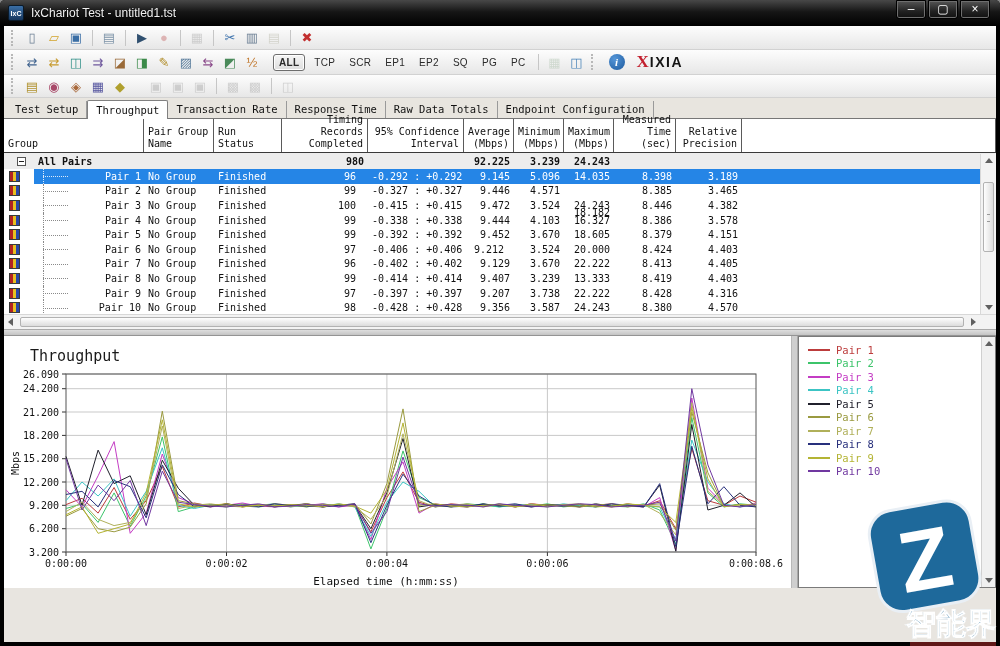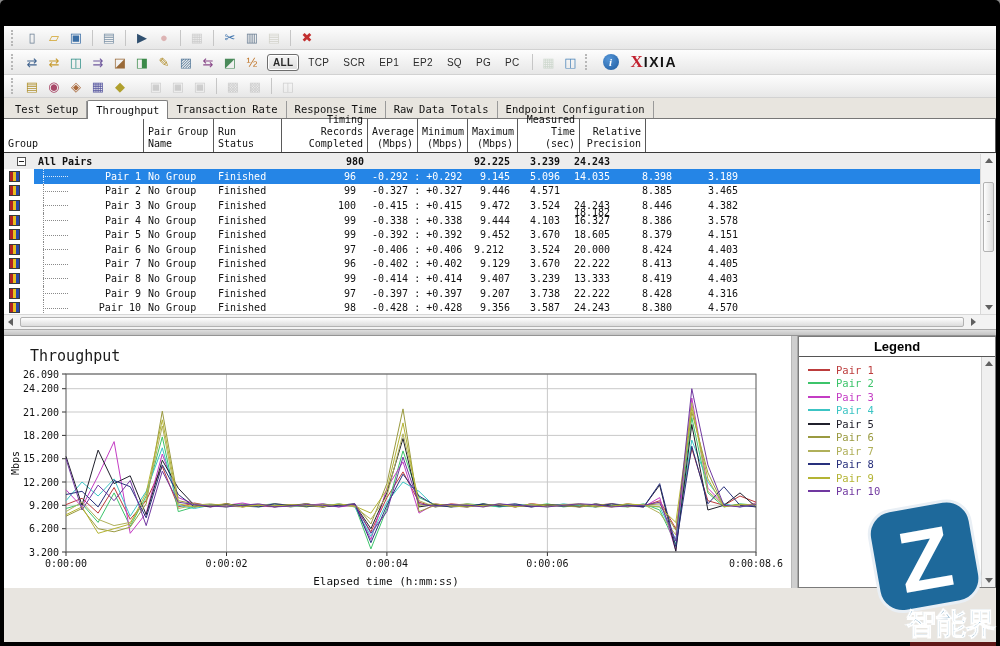--- a/index.html
+++ b/index.html
@@ -109,20 +109,29 @@
     box-shadow:inset 0 1px 0 #fff;white-space:nowrap;overflow:hidden;flex:0 0 auto;}
   .sfill{flex:1;box-shadow:inset 0 1px 0 #fff;}
   
   .watermark{position:absolute;right:-2px;bottom:-4px;width:158px;height:152px;z-index:60;pointer-events:none;}
 </style>
 </head>
 <body>
 
 <div class="win">
 
+  <div class="titlebar">
+    <div class="appicon">IxC</div>
+    <div class="title">IxChariot Test - untitled1.tst</div>
+    <div class="wbtns">
+      <div class="wbtn">–</div>
+      <div class="wbtn">▢</div>
+      <div class="wbtn">×</div>
+    </div>
+  </div>
 
   <div class="frame">
 
 
     <div class="tb tb1">
       <div class="grip"></div>
       <span id="tb1-icons" style="display:flex;align-items:center;">
           <div class="tbi" style="color: rgb(111, 130, 150);">▯</div>
           <div class="tbi" style="color: rgb(210, 164, 44);">▱</div>
           <div class="tbi" style="color: rgb(58, 110, 165);">▣</div>
@@ -150,21 +159,21 @@
           <div class="tbi" style="color: rgb(46, 143, 134);">◫</div>
           <div class="tbi" style="color: rgb(112, 90, 158);">⇉</div>
           <div class="tbi" style="color: rgb(154, 106, 56);">◪</div>
           <div class="tbi" style="color: rgb(59, 138, 73);">◨</div>
           <div class="tbi" style="color: rgb(176, 140, 40);">✎</div>
           <div class="tbi" style="color: rgb(86, 122, 154);">▨</div>
           <div class="tbi" style="color: rgb(138, 74, 138);">⇆</div>
           <div class="tbi" style="color: rgb(74, 138, 90);">◩</div>
           <div class="tbi" style="color: rgb(192, 118, 42);">½</div>
         </span>
-      <span id="tb2-filters" style="display:flex;align-items:center;margin-left:2px;">
+      <span id="tb2-filters" style="display:flex;align-items:center;margin-left:8px;">
           <div class="fbtn active">ALL</div>
           <div class="fbtn">TCP</div>
           <div class="fbtn">SCR</div>
           <div class="fbtn">EP1</div>
           <div class="fbtn">EP2</div>
           <div class="fbtn">SQ</div>
           <div class="fbtn">PG</div>
           <div class="fbtn">PC</div>
         </span>
       <div class="tsep"></div>
@@ -208,20 +217,21 @@
         <div class="tab">Raw Data Totals</div>
         <div class="tab">Endpoint Configuration</div>
       </div>
 
     <div class="twrap">
       <div class="thead" id="thead">
           <div class="hc" style="width: 140px; text-align: left;">Group</div>
           <div class="hc" style="width: 70px; text-align: left;">Pair Group<br>Name</div>
           <div class="hc" style="width: 68px; text-align: left;">Run Status</div>
           <div class="hc" style="width: 86px; text-align: right;">Timing Records<br>Completed</div>
+          <div class="hc" style="width: 96px; text-align: right;">95% Confidence<br>Interval</div>
           <div class="hc" style="width: 50px; text-align: right;">Average<br>(Mbps)</div>
           <div class="hc" style="width: 50px; text-align: right;">Minimum<br>(Mbps)</div>
           <div class="hc" style="width: 50px; text-align: right;">Maximum<br>(Mbps)</div>
           <div class="hc" style="width: 62px; text-align: right;">Measured<br>Time (sec)</div>
           <div class="hc" style="width: 66px; text-align: right;">Relative<br>Precision</div>
           <div class="hc hfill"></div>
         </div>
       <div class="tbody" id="tbody">
           <div class="trow group-row">
             <div class="gutter">
@@ -485,21 +495,20 @@
             <polyline points="62.0,164.7 78.0,146.0 94.1,160.0 110.1,142.9 126.2,180.2 142.2,155.3 158.3,111.8 174.3,169.3 190.4,172.5 206.4,169.3 222.5,170.9 238.5,168.6 254.6,169.3 270.6,167.8 286.7,170.9 302.7,169.3 318.7,170.1 334.8,167.8 350.8,170.9 366.9,200.4 382.9,166.2 399.0,146.0 415.0,155.3 431.1,170.9 447.1,168.6 463.2,170.1 479.2,167.8 495.3,170.9 511.3,169.3 527.3,168.6 543.4,170.9 559.4,167.8 575.5,170.1 591.5,170.9 607.6,169.3 623.6,168.6 639.7,170.1 655.7,170.9 671.8,203.6 687.8,104.0 703.9,146.0 719.9,167.8 736.0,170.9 752.0,169.3" fill="none" stroke="#3cc4c4" stroke-width="1"></polyline>
             <polyline points="62.0,120.4 78.0,169.3 94.1,114.1 110.1,147.6 126.2,139.8 142.2,178.7 158.3,124.2 174.3,152.2 190.4,169.3 206.4,170.9 222.5,167.8 238.5,170.1 254.6,168.6 270.6,170.9 286.7,169.3 302.7,167.8 318.7,170.9 334.8,169.3 350.8,168.6 366.9,192.7 382.9,156.9 399.0,102.5 415.0,170.9 431.1,168.6 447.1,169.3 463.2,170.9 479.2,167.8 495.3,170.1 511.3,169.3 527.3,170.9 543.4,168.6 559.4,169.3 575.5,170.9 591.5,167.8 607.6,170.1 623.6,169.3 639.7,170.9 655.7,149.1 671.8,215.2 687.8,88.5 703.9,174.0 719.9,169.3 736.0,156.9 752.0,170.9" fill="none" stroke="#20202c" stroke-width="1"></polyline>
             <polyline points="62.0,180.2 78.0,172.5 94.1,192.7 110.1,195.8 126.2,191.1 142.2,167.8 158.3,75.2 174.3,164.7 190.4,167.8 206.4,169.3 222.5,170.9 238.5,168.6 254.6,170.1 270.6,167.8 286.7,169.3 302.7,170.9 318.7,168.6 334.8,169.3 350.8,167.8 366.9,188.0 382.9,147.6 399.0,72.9 415.0,175.6 431.1,169.3 447.1,170.9 463.2,168.6 479.2,170.1 495.3,167.8 511.3,170.9 527.3,169.3 543.4,168.6 559.4,170.1 575.5,170.9 591.5,169.3 607.6,167.8 623.6,170.9 639.7,169.3 655.7,167.8 671.8,194.2 687.8,76.0 703.9,136.7 719.9,170.1 736.0,168.6 752.0,170.9" fill="none" stroke="#9a9a40" stroke-width="1"></polyline>
             <polyline points="62.0,175.6 78.0,166.2 94.1,183.3 110.1,189.6 126.2,186.4 142.2,163.1 158.3,90.0 174.3,172.5 190.4,169.3 206.4,167.8 222.5,170.1 238.5,170.9 254.6,168.6 270.6,169.3 286.7,170.9 302.7,167.8 318.7,170.1 334.8,168.6 350.8,170.9 366.9,183.3 382.9,160.0 399.0,97.8 415.0,164.7 431.1,170.9 447.1,169.3 463.2,167.8 479.2,170.9 495.3,168.6 511.3,170.1 527.3,169.3 543.4,170.9 559.4,168.6 575.5,167.8 591.5,170.1 607.6,170.9 623.6,169.3 639.7,168.6 655.7,177.1 671.8,198.9 687.8,66.7 703.9,155.3 719.9,169.3 736.0,170.1 752.0,167.8" fill="none" stroke="#b0b05a" stroke-width="1"></polyline>
             <polyline points="62.0,158.5 78.0,155.3 94.1,170.9 110.1,144.5 126.2,150.7 142.2,181.8 158.3,128.9 174.3,158.5 190.4,170.9 206.4,169.3 222.5,168.6 238.5,170.1 254.6,170.9 270.6,167.8 286.7,169.3 302.7,170.1 318.7,170.9 334.8,169.3 350.8,167.8 366.9,206.7 382.9,169.3 399.0,138.2 415.0,160.0 431.1,169.3 447.1,170.9 463.2,170.1 479.2,168.6 495.3,169.3 511.3,167.8 527.3,170.9 543.4,169.3 559.4,170.1 575.5,168.6 591.5,170.9 607.6,167.8 623.6,169.3 639.7,170.9 655.7,147.6 671.8,210.6 687.8,110.2 703.9,167.8 719.9,150.7 736.0,169.3 752.0,170.9" fill="none" stroke="#28307c" stroke-width="1"></polyline>
             <polyline points="62.0,178.7 78.0,170.9 94.1,197.3 110.1,192.7 126.2,188.0 142.2,156.9 158.3,83.8 174.3,167.8 190.4,170.9 206.4,169.3 222.5,167.8 238.5,170.9 254.6,169.3 270.6,170.1 286.7,168.6 302.7,169.3 318.7,170.9 334.8,167.8 350.8,170.1 366.9,177.1 382.9,153.8 399.0,86.9 415.0,169.3 431.1,167.8 447.1,170.1 463.2,170.9 479.2,169.3 495.3,168.6 511.3,170.9 527.3,167.8 543.4,170.1 559.4,169.3 575.5,168.6 591.5,170.9 607.6,170.1 623.6,167.8 639.7,169.3 655.7,170.9 671.8,186.4 687.8,71.4 703.9,142.9 719.9,170.9 736.0,168.6 752.0,169.3" fill="none" stroke="#b4b434" stroke-width="1"></polyline>
             <polyline points="62.0,122.7 78.0,174.0 94.1,149.1 110.1,164.7 126.2,144.5 142.2,189.6 158.3,135.1 174.3,166.2 190.4,168.6 206.4,170.1 222.5,170.9 238.5,169.3 254.6,167.8 270.6,170.9 286.7,170.1 302.7,168.6 318.7,169.3 334.8,170.9 350.8,167.8 366.9,197.3 382.9,175.6 399.0,121.1 415.0,167.8 431.1,170.1 447.1,168.6 463.2,169.3 479.2,170.9 495.3,167.8 511.3,169.3 527.3,170.1 543.4,170.9 559.4,169.3 575.5,167.8 591.5,168.6 607.6,170.9 623.6,170.1 639.7,169.3 655.7,166.2 671.8,205.1 687.8,52.7 703.9,128.9 719.9,169.3 736.0,170.9 752.0,168.6" fill="none" stroke="#7038a0" stroke-width="1"></polyline>
           </svg></div>
       <div class="vsplit"></div>
       <div class="legendp">
-        <div class="legend-h">Legend</div>
         <div class="legend-list" id="legend-list">
           <div class="litem">
               <div class="lswatch" style="border-top-color: rgb(188, 60, 60);"></div>
               <span style="color: rgb(188, 60, 60);">Pair 1</span>
             </div>
             <div class="litem">
               <div class="lswatch" style="border-top-color: rgb(60, 196, 106);"></div>
               <span style="color: rgb(60, 196, 106);">Pair 2</span>
             </div>
             <div class="litem">

